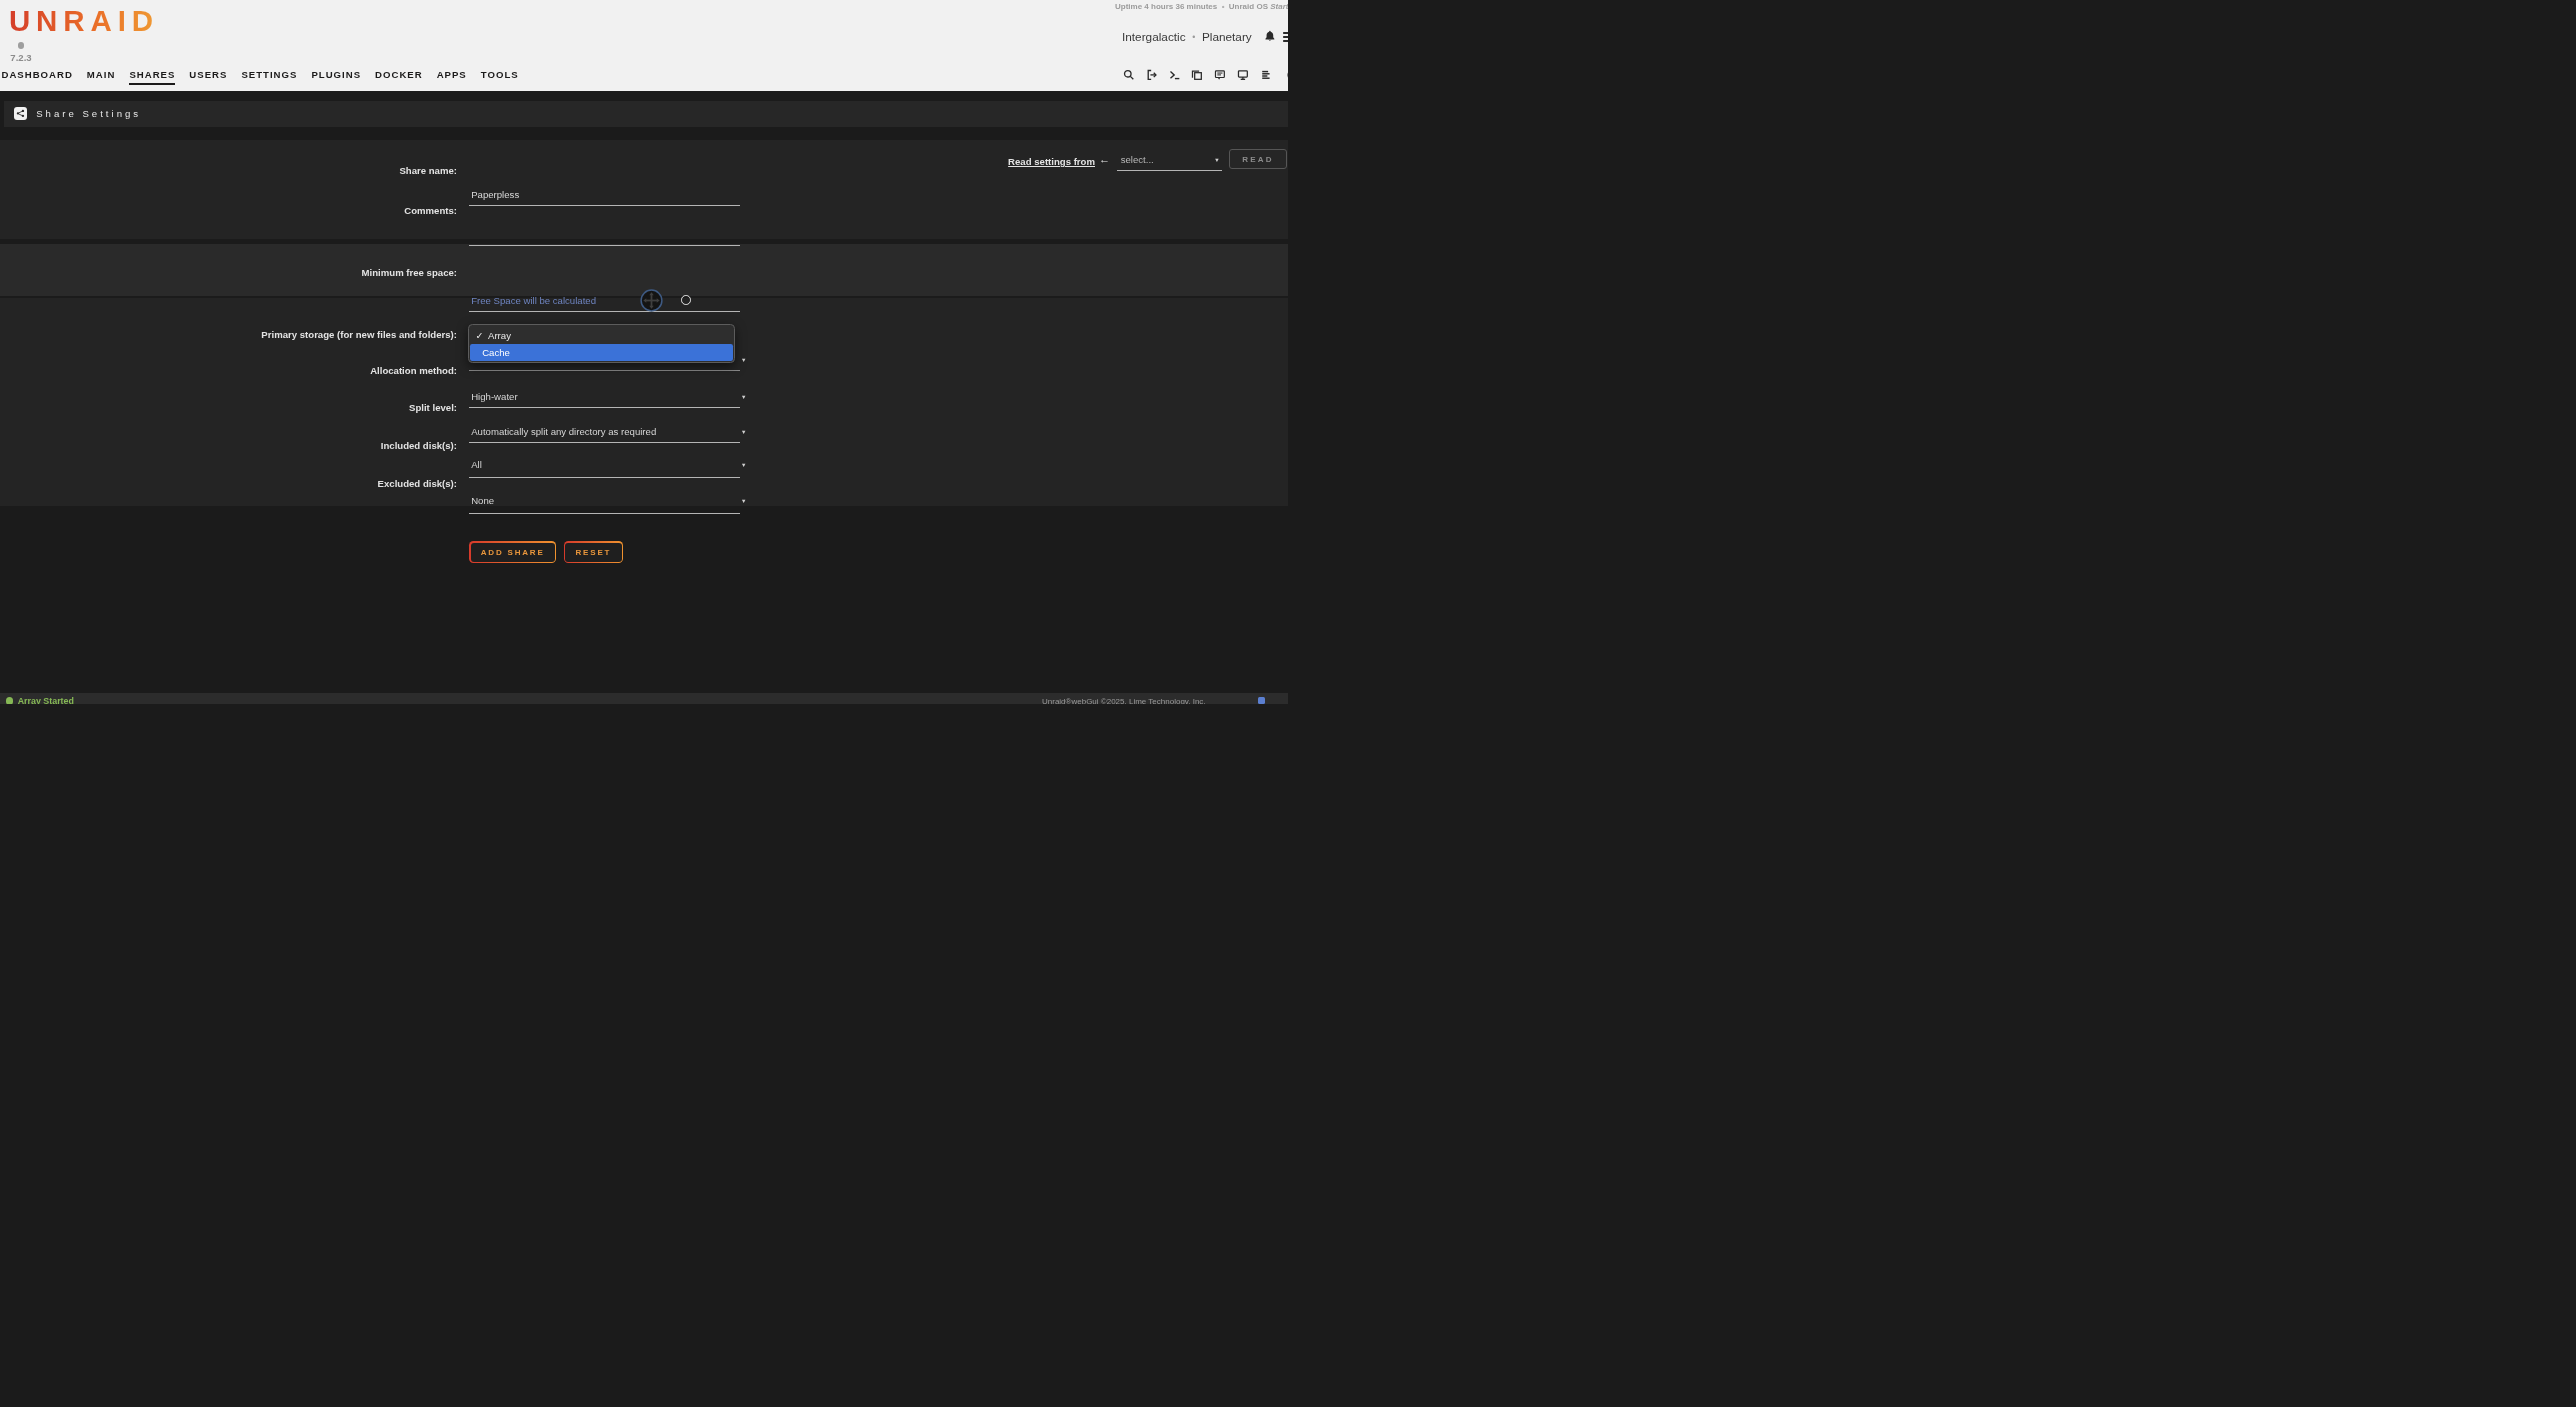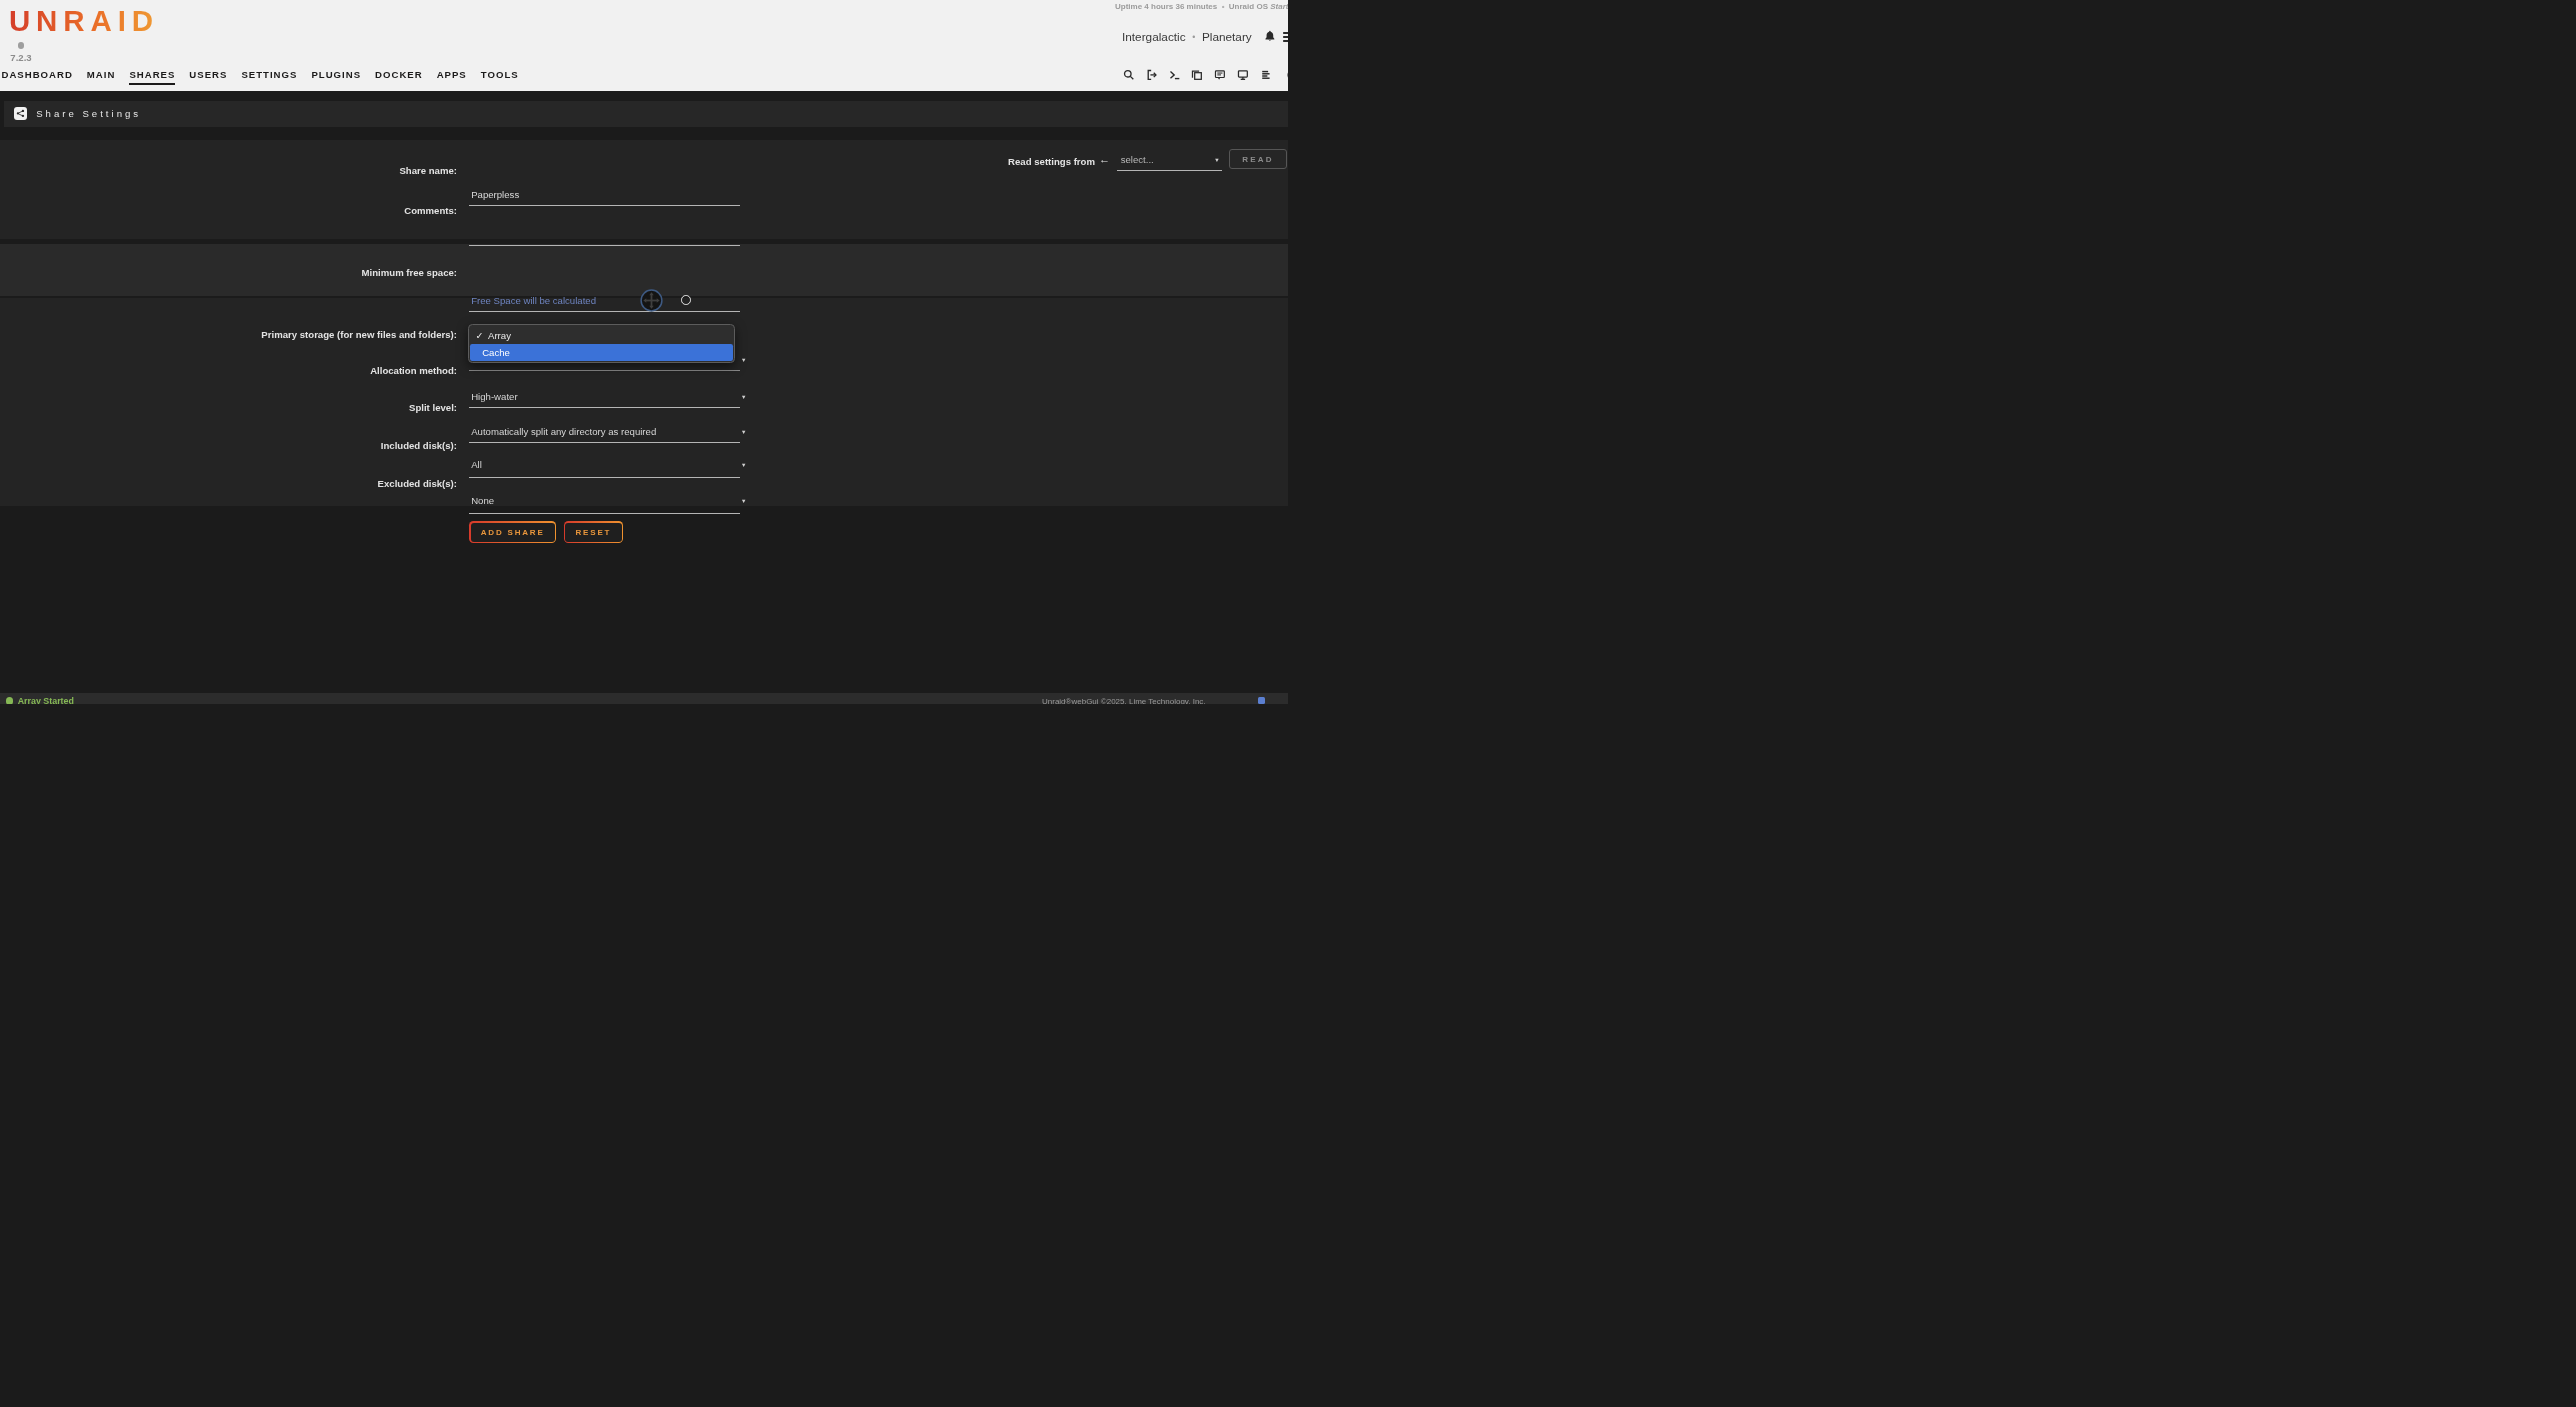--- a/index.html
+++ b/index.html
@@ -71,21 +71,21 @@
     font-family:"Liberation Sans",sans-serif; font-size:9.6px; color:#d9d9d9; padding-left:2.2px;
   }
   .control input::placeholder { color:#6e84c0; opacity:1; }
   .caret {
     position:absolute; right:-6.6px; top:50%; transform:translateY(-50%);
     font-size:5.9px; color:#cfcfcf;
   }
   .caret.inside { right:2.2px; }
 
   
-  .read-label { position:absolute; left:944px; width:151px; top:65px; text-align:right; font-size:9.6px; font-weight:700; color:#e3e3e3; }
+  .read-label { position:absolute; left:944px; width:151px; top:65px; text-align:right; font-size:9.6px; font-weight:700; color:#e3e3e3;text-decoration:underline; }
   .arrow-left { position:absolute; left:1099px; top:62px; font-size:11px; font-weight:900; color:#e8e8e8; }
   .read-select { position:absolute; left:1117px; top:59px; width:105px; height:20.7px; border-bottom:1.1px solid #b5b5b5; }
   .read-select .val { font-size:9.6px; color:#b9b9b9; line-height:20.7px; padding-left:3.7px; }
   .read-btn {
     position:absolute; left:1229px; top:58px; width:58px; height:20px;
     background:#262626; border:0.7px solid #565656; border-radius:3px;
     color:#8b8b8b; font-size:8px; font-weight:700; letter-spacing:2.2px;
     display:flex; align-items:center; justify-content:center; cursor:pointer;
   }
 
@@ -96,21 +96,21 @@
     box-shadow:0 3.7px 10.3px rgba(0,0,0,.55); padding:1.5px 0.7px; z-index:5;
   }
   .popup .opt { height:17px; line-height:17px; font-size:9.6px; color:#e8e8e8; padding-left:5.9px; border-radius:2.2px; cursor:pointer; }
   .popup .opt .chk { margin-right:4.4px; }
   .popup .opt.hl { background:#3b72d8; color:#ffffff; padding-left:12.5px; }
 
   
   .btn-row { position:absolute; top:430px; left:469px; display:flex; gap:7.4px; }
   .gbtn {
     background:linear-gradient(90deg,#d63a2b,#f0932f);
-    padding:1.5px; border-radius:4.4px; cursor:pointer;
+    padding:1.5px; border-radius:4.4px; cursor:pointer;margin-top:20px;
   }
   .gbtn .in {
     background:#1f1f1f; border-radius:3px; padding:5.2px 10.3px;
     color:#e8963c; font-size:8px; font-weight:700; letter-spacing:1.8px; white-space:nowrap;
   }
 
   
   .move-cursor { position:absolute; left:640px; top:198px; z-index:8;}
   .white-ring { position:absolute; left:681px; top:204px; width:9.6px; height:9.6px; border:1.5px solid #e8e8e8; border-radius:50%; z-index:8;}
 

